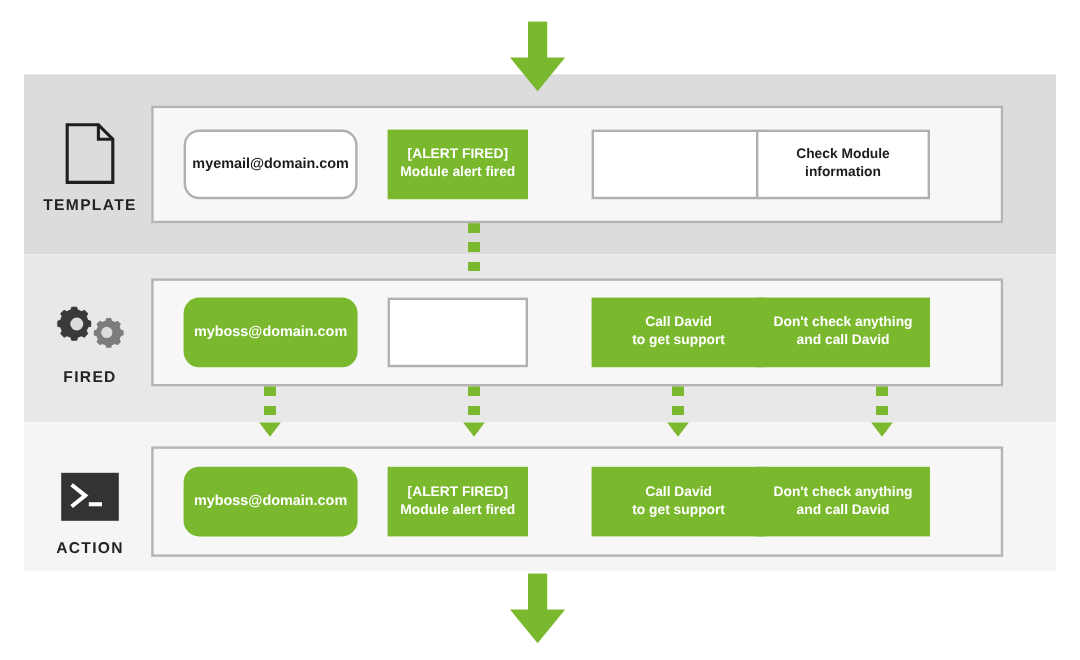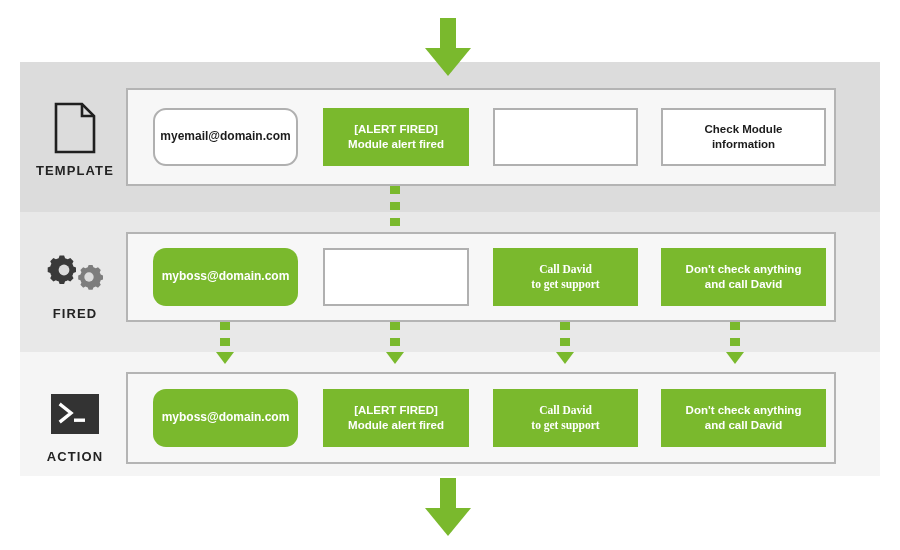--- a/index.html
+++ b/index.html
@@ -56,23 +56,23 @@
   }
   .cell.green{background:#7ab92d;color:#ffffff;border:none;}
   .cell.white{background:#ffffff;color:#1c1c1c;border:2px solid #b0b0b0;}
   .cell.empty{background:#ffffff;border:2px solid #b0b0b0;}
   .cell .txt{display:block;padding:0 6px;white-space:pre-line;}
 
   .cell.email{font-size:12px;border-radius:13px;}
 
   
   .col1{left:153px;width:145px;}
-  .col2{left:323px;width:146px;}
-  .col3{left:493px;width:145px;font-family:Liberation Serif, serif;}
-  .col4{left:661px;width:165px;}
+  .col2{left:323px;width:117px;}
+  .col3{left:493px;width:145px;}
+  .col4{left:630px;width:145px;}
 
   .row-t{top:108px;height:58px;}
   .row-a{top:248px;height:58px;}
   .row-c{top:389px;height:58px;}
 
   
   .dash{
     position:absolute;
     width:10px;
     background:

